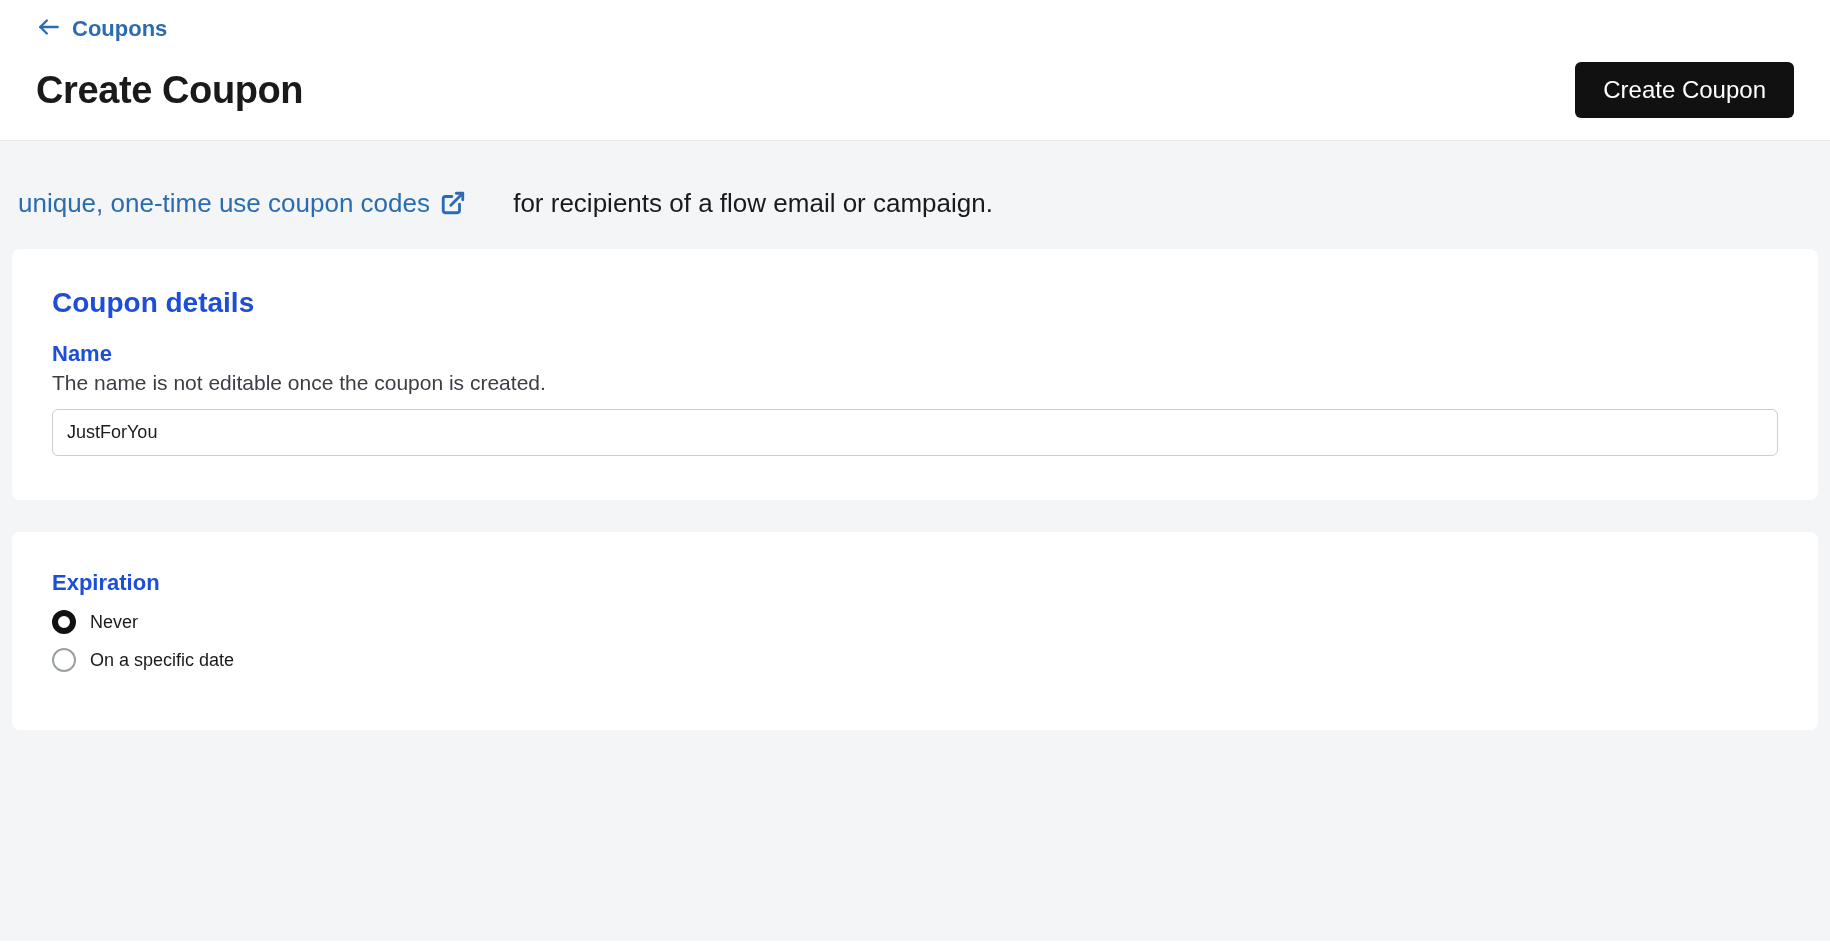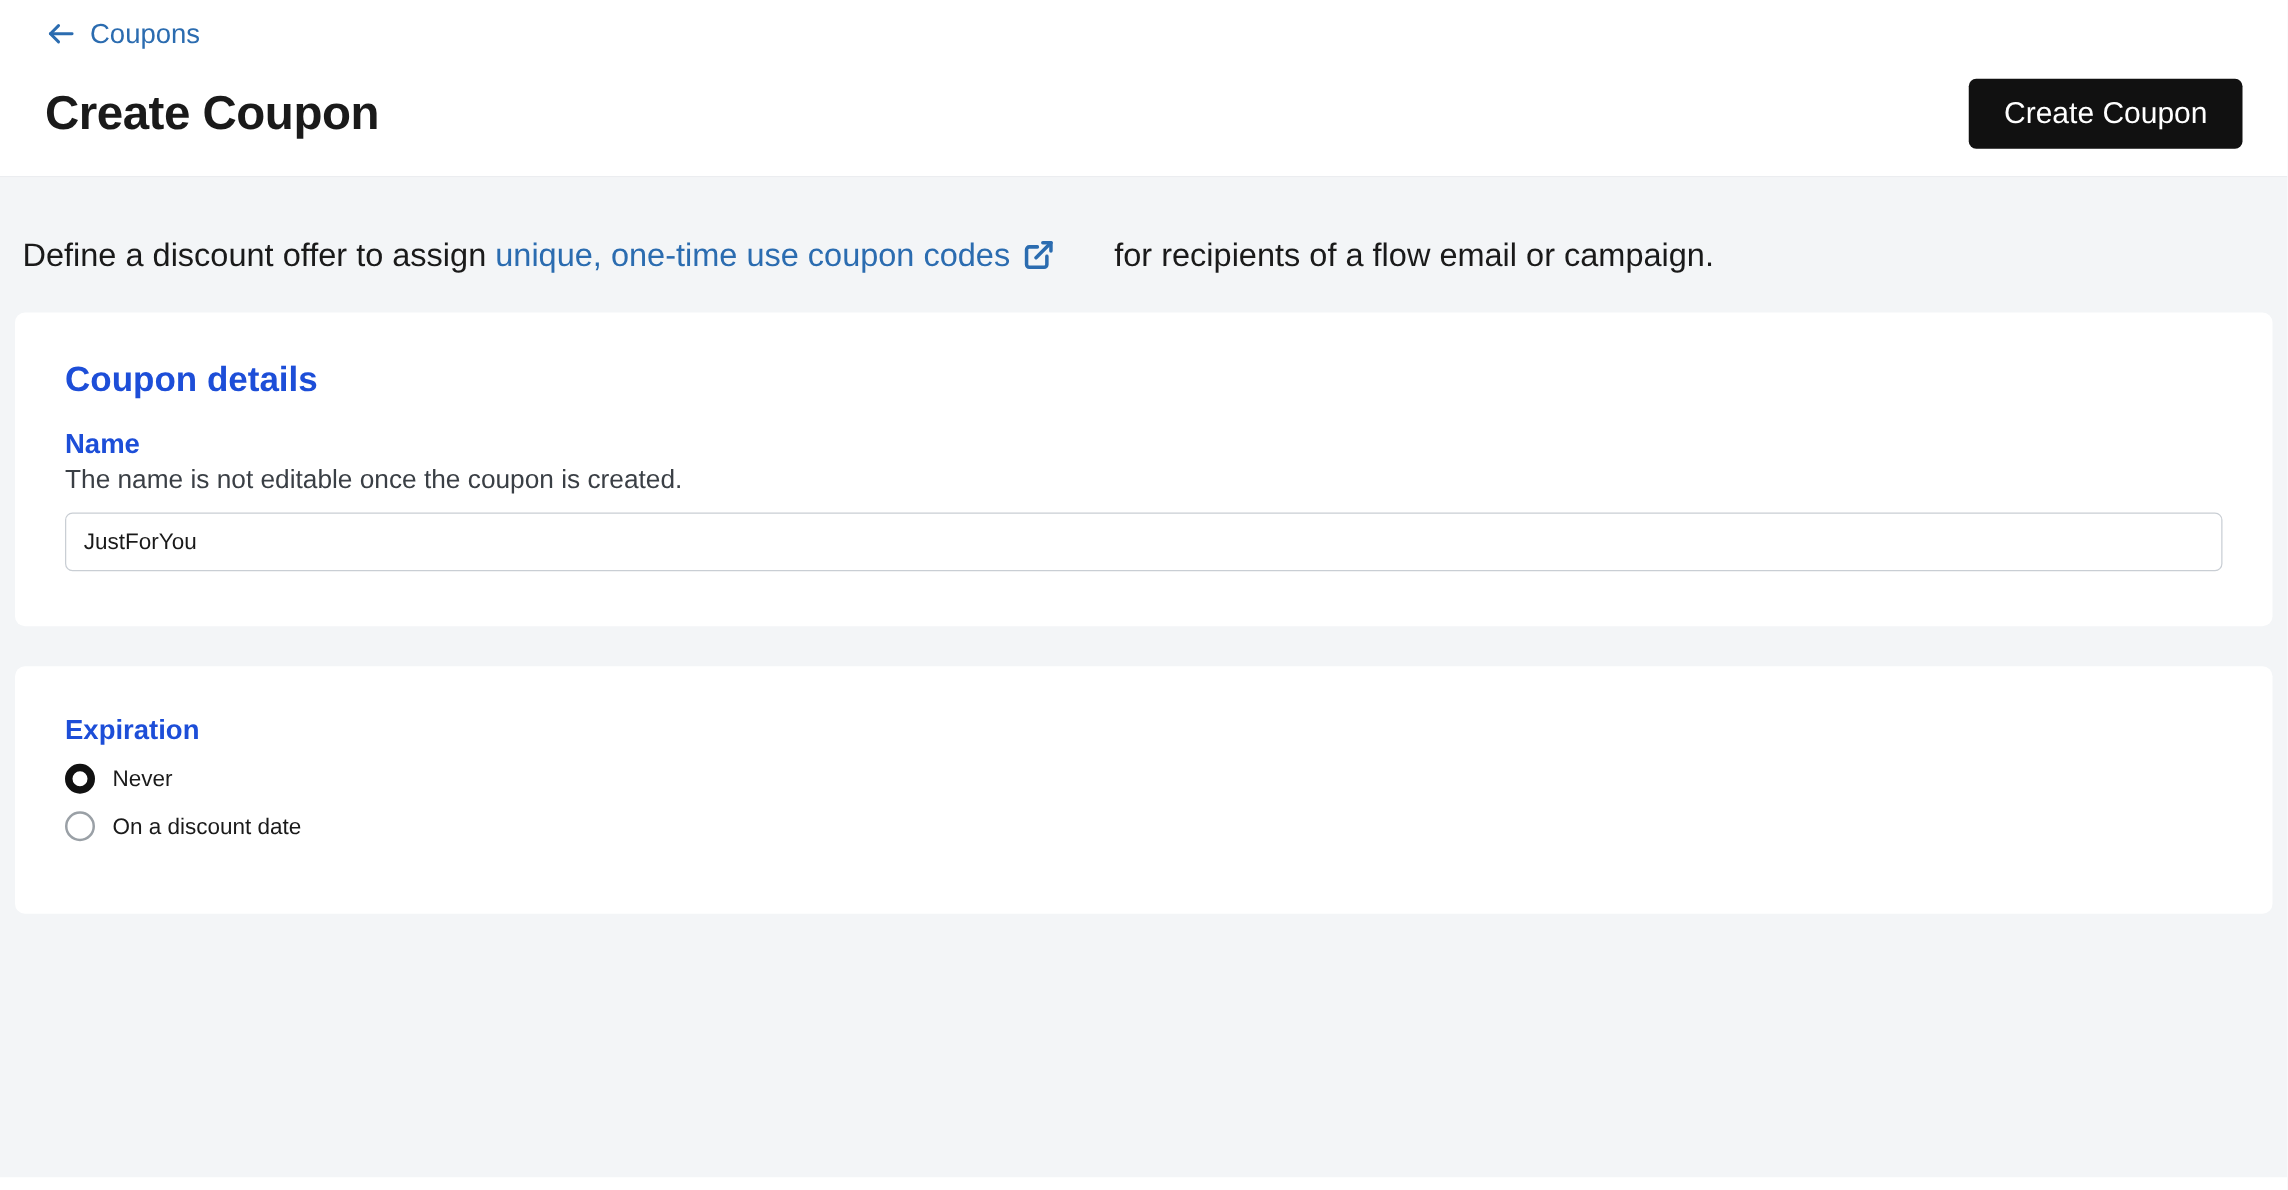--- a/index.html
+++ b/index.html
@@ -12,22 +12,24 @@
     background: #ffffff;
     color: #1a1a1a;
   }
   .header {
     padding: 14px 36px 22px 36px;
     background: #ffffff;
     border-bottom: 1px solid #e5e7eb;
   }
   .breadcrumb {
     display: flex;
+    align-items: center;
     gap: 10px;
     margin-bottom: 18px;
+    font-weight: bold;
   }
   .breadcrumb svg {
     flex-shrink: 0;
   }
   .breadcrumb-link {
     color: #2b6cb0;
     font-size: 22px;
     text-decoration: none;
     cursor: pointer;
   }
@@ -155,21 +157,20 @@
   </div>
   <div class="header-row">
     <h1 class="page-title">Create Coupon</h1>
     <button class="primary-btn">Create Coupon</button>
   </div>
 </div>
 
 <div class="content-area">
 
   <div class="intro-text">
-    <span>Define a discount offer to assign </span>
     <a class="intro-link">
       <span>unique, one-time use coupon codes</span>
       <span class="ext-icon">
         <svg width="26" height="26" viewBox="0 0 24 24" fill="none" stroke="#2b6cb0" stroke-width="2.6" stroke-linecap="round" stroke-linejoin="round">
           <path d="M18 13v6a2 2 0 0 1-2 2H5a2 2 0 0 1-2-2V8a2 2 0 0 1 2-2h6"></path>
           <polyline points="15 3 21 3 21 9"></polyline>
           <line x1="10" y1="14" x2="21" y2="3"></line>
         </svg>
       </span>
     </a>
@@ -185,18 +186,18 @@
 
   <div class="card">
     <div class="field-label">Expiration</div>
     <div class="radio-group">
       <div class="radio-row">
         <span class="radio-outer selected"></span>
         <span class="radio-label">Never</span>
       </div>
       <div class="radio-row">
         <span class="radio-outer unselected"></span>
-        <span class="radio-label">On a discount date</span>
+        <span class="radio-label">On a specific date</span>
       </div>
     </div>
   </div>
 
 </div>
 
 </body></html>

